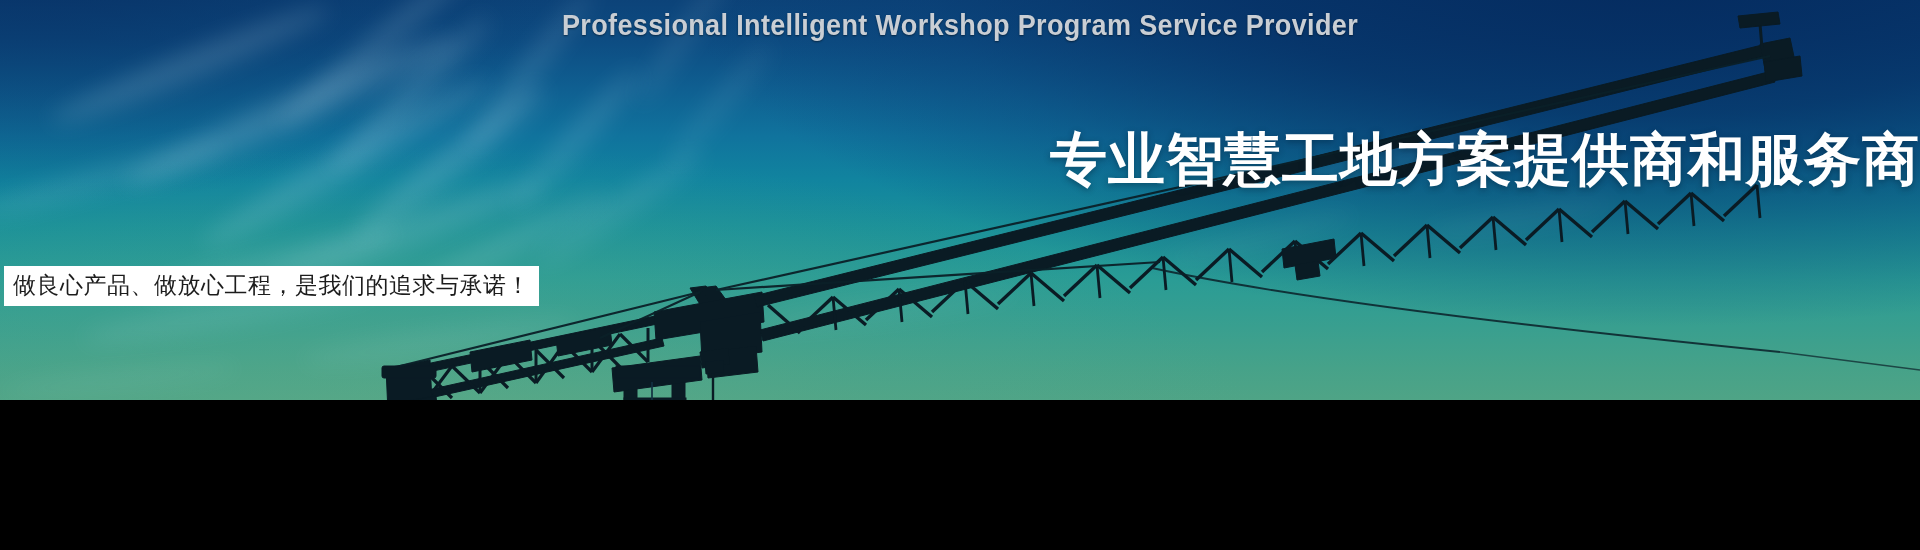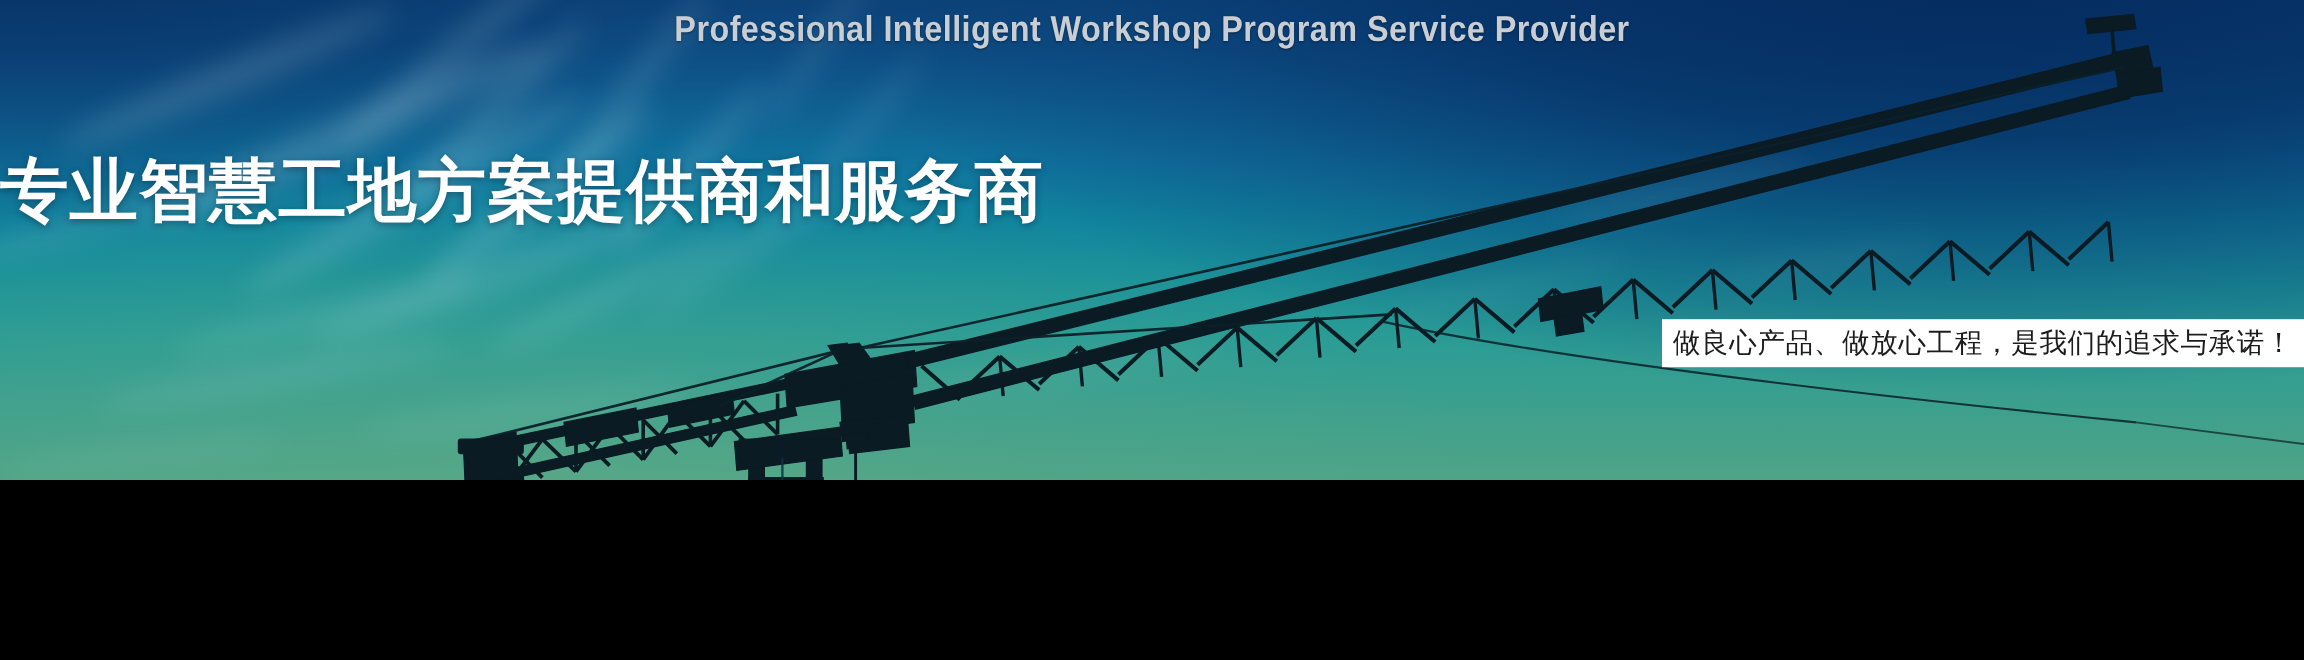--- a/index.html
+++ b/index.html
@@ -88,34 +88,34 @@
     letter-spacing: 0.4px;
     color: #c9ced4;
     text-shadow: 0 1px 2px rgba(0,0,0,0.45);
     transform: scaleX(0.9);
     white-space: nowrap;
   }
   .headline {
     position: absolute;
     left: 0; right: 0;
     top: 128px;
-    text-align: left;
+    text-align: right;
     font-size: 57px;
     line-height: 62px;
     font-weight: bold;
     color: #ffffff;
     letter-spacing: 1px;
     text-shadow: 0 2px 6px rgba(0,30,50,0.45);
     white-space: nowrap;
   }
   .sub-wrap {
     position: absolute;
     left: 4px; right: 0;
     top: 266px;
-    text-align: right;
+    text-align: left;
   }
   .sub-box {
     display: inline-block;
     background: #ffffff;
     color: #1c1c1c;
     font-size: 23px;
     line-height: 23px;
     padding: 8px 9px 9px 9px;
     letter-spacing: 0.5px;
     white-space: nowrap;

